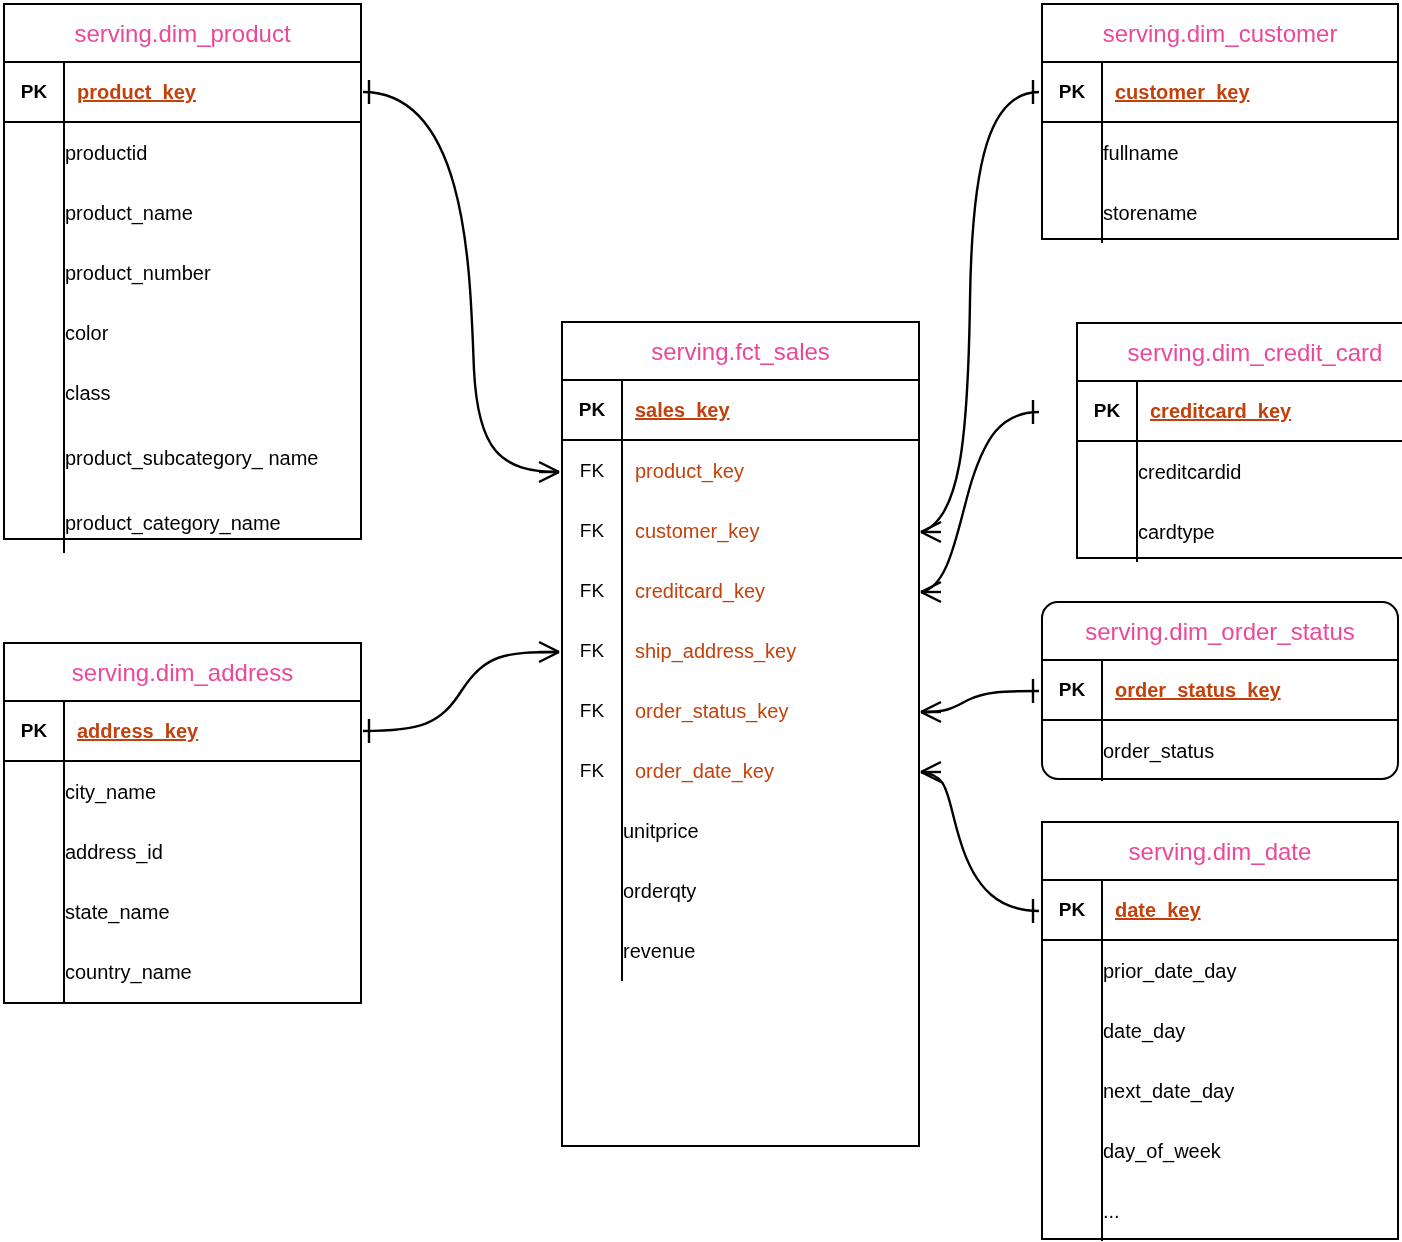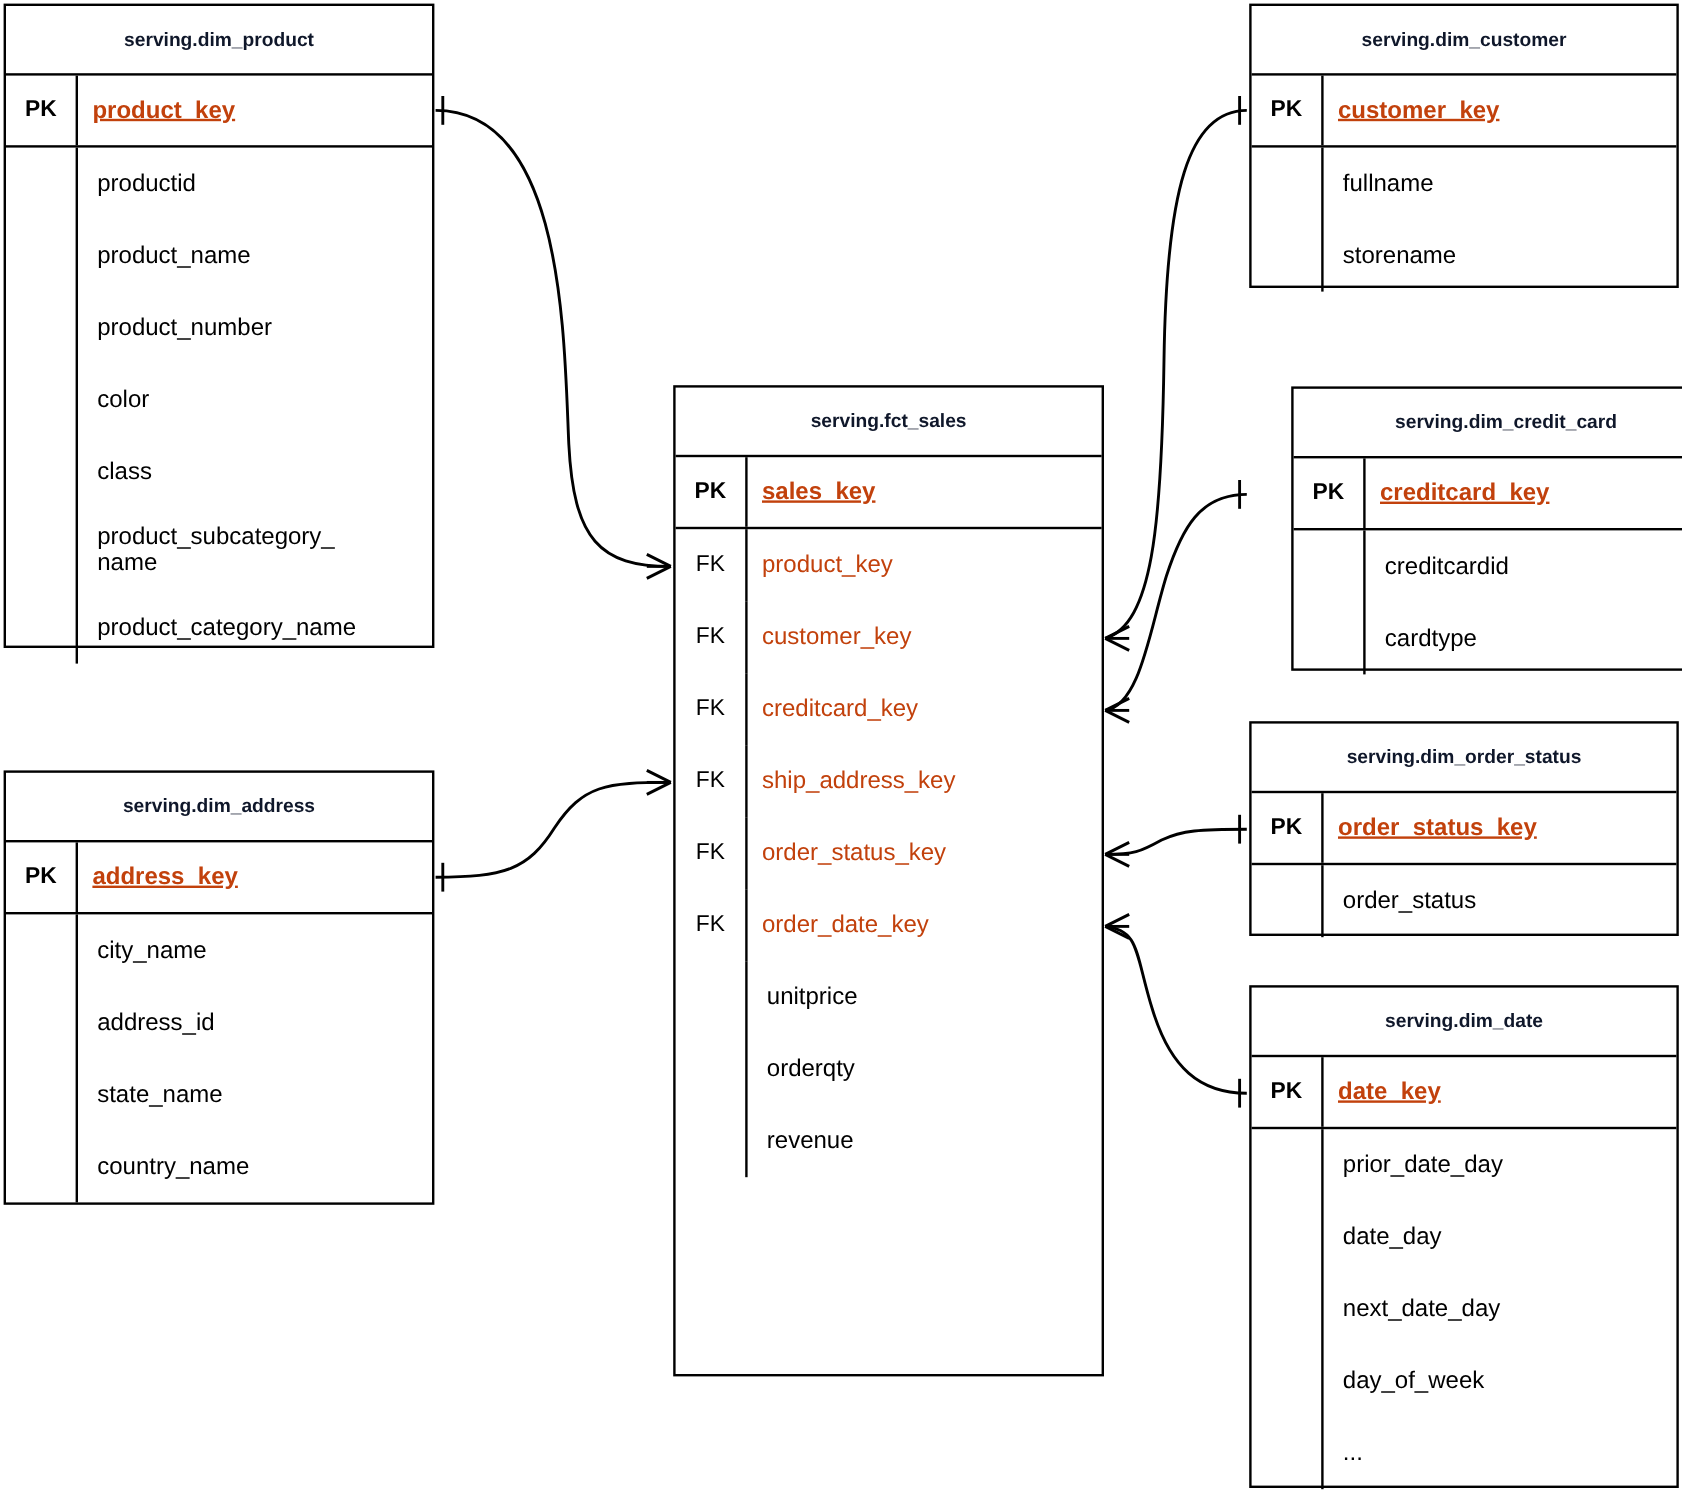--- a/index.html
+++ b/index.html
@@ -20,23 +20,23 @@
     box-sizing: border-box;
     border: 2px solid #000000;
     background: #ffffff;
     z-index: 2;
   }
   .ent-title {
     box-sizing: border-box;
     height: 58px;
     line-height: 58px;
     text-align: center;
-    font-weight: bold;
-    font-size: 16px;
-    color: #0f172a;
+    font-weight: normal;
+    font-size: 24px;
+    color: #ec4899;
     border-bottom: 2px solid #000000;
     white-space: nowrap;
   }
   .row {
     box-sizing: border-box;
     display: flex;
     align-items: center;
     height: 60px;
   }
   .row.pk-row {
@@ -82,21 +82,21 @@
   }
   .attr-block .attrs {
     box-sizing: border-box;
     flex: 1 1 auto;
   }
   .attr-block .attrs .arow {
     box-sizing: border-box;
     height: 60px;
     display: flex;
     align-items: center;
-    padding-left: 16px;
+    padding-left: 0;
     font-size: 20px;
     color: #000000;
     line-height: 1.12;
   }
   .attr-block .attrs .arow.two-line {
     height: 70px;
     align-items: center;
   }
   #links {
     position: absolute;
@@ -269,21 +269,21 @@
     </div>
     <div class="attr-block">
       <div class="keycol-empty"></div>
       <div class="attrs">
         <div class="arow">creditcardid</div>
         <div class="arow">cardtype</div>
       </div>
     </div>
   </div>
 
-  <div class="entity" style="left:1041px; top:601px; width:358px; height:179px;">
+  <div class="entity" style="left:1041px; top:601px; width:358px; height:179px;border-radius:17px;">
     <div class="ent-title">serving.dim_order_status</div>
     <div class="row pk-row">
       <div class="keycol">PK</div>
       <div class="namecol key">order_status_key</div>
     </div>
     <div class="attr-block">
       <div class="keycol-empty"></div>
       <div class="attrs">
         <div class="arow">order_status</div>
       </div>

